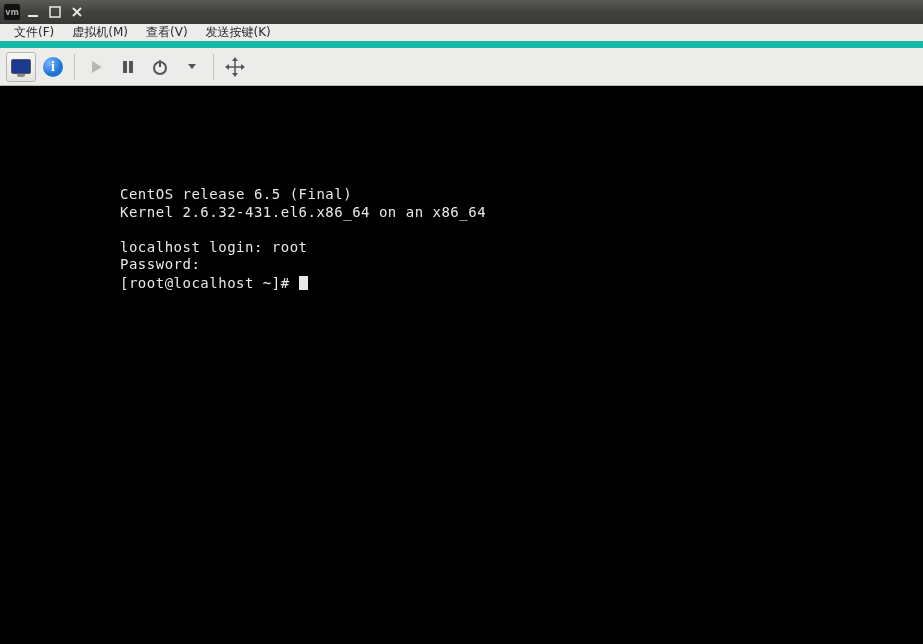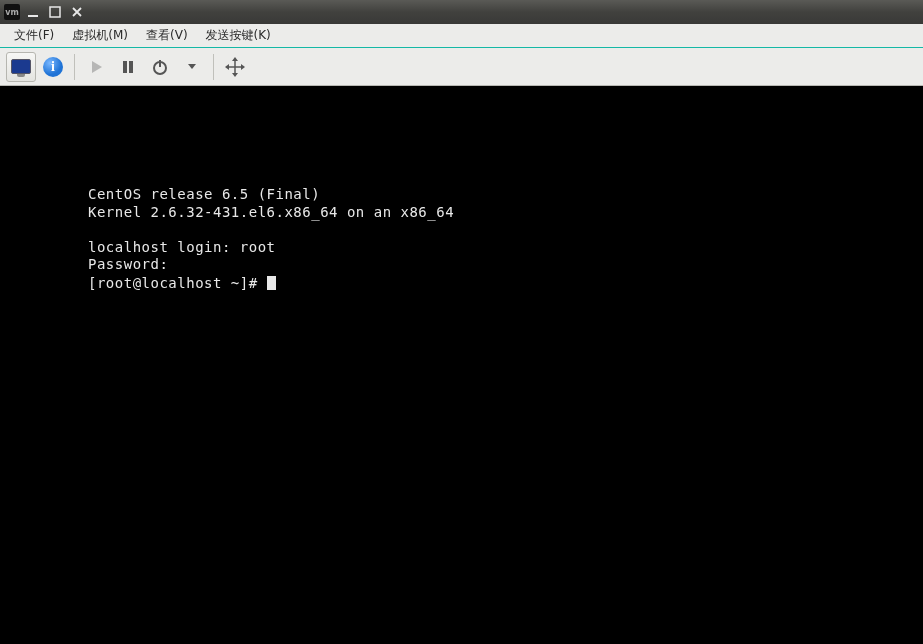--- a/index.html
+++ b/index.html
@@ -40,21 +40,21 @@
   }
   .titlebar-btn {
     width: 14px; height: 14px;
     display: flex; align-items: center; justify-content: center;
     color: #e8e8e8; cursor: pointer;
     font-size: 13px; line-height: 1;
   }
   .menubar {
     height: 24px;
     background: #ececea;
-    border-bottom: 1px solid #14b8a6;
+    border-bottom: 7px solid #14b8a6;
     display: flex;
     align-items: center;
     padding: 0 6px;
     gap: 2px;
   }
   .menu-item {
     padding: 3px 8px;
     color: #2b2b2b;
     cursor: pointer;
     border-radius: 2px;
@@ -111,21 +111,21 @@
     border-right: 4px solid transparent;
     border-top: 5px solid #555;
   }
 
   .console {
     background: #000;
     color: #e8e8e8;
     font-family: "DejaVu Sans Mono", "Courier New", monospace;
     font-size: 14px;
     line-height: 1.25;
-    padding: 100px 0 0 88px;
+    padding: 100px 0 0 120px;
     height: calc(644px - 24px - 24px - 38px);
     white-space: pre;
     letter-spacing: 0.5px;
   }
   .cursor-block {
     display: inline-block;
     width: 9px; height: 14px;
     background: #e8e8e8;
     transform: translateY(2px);
   }

